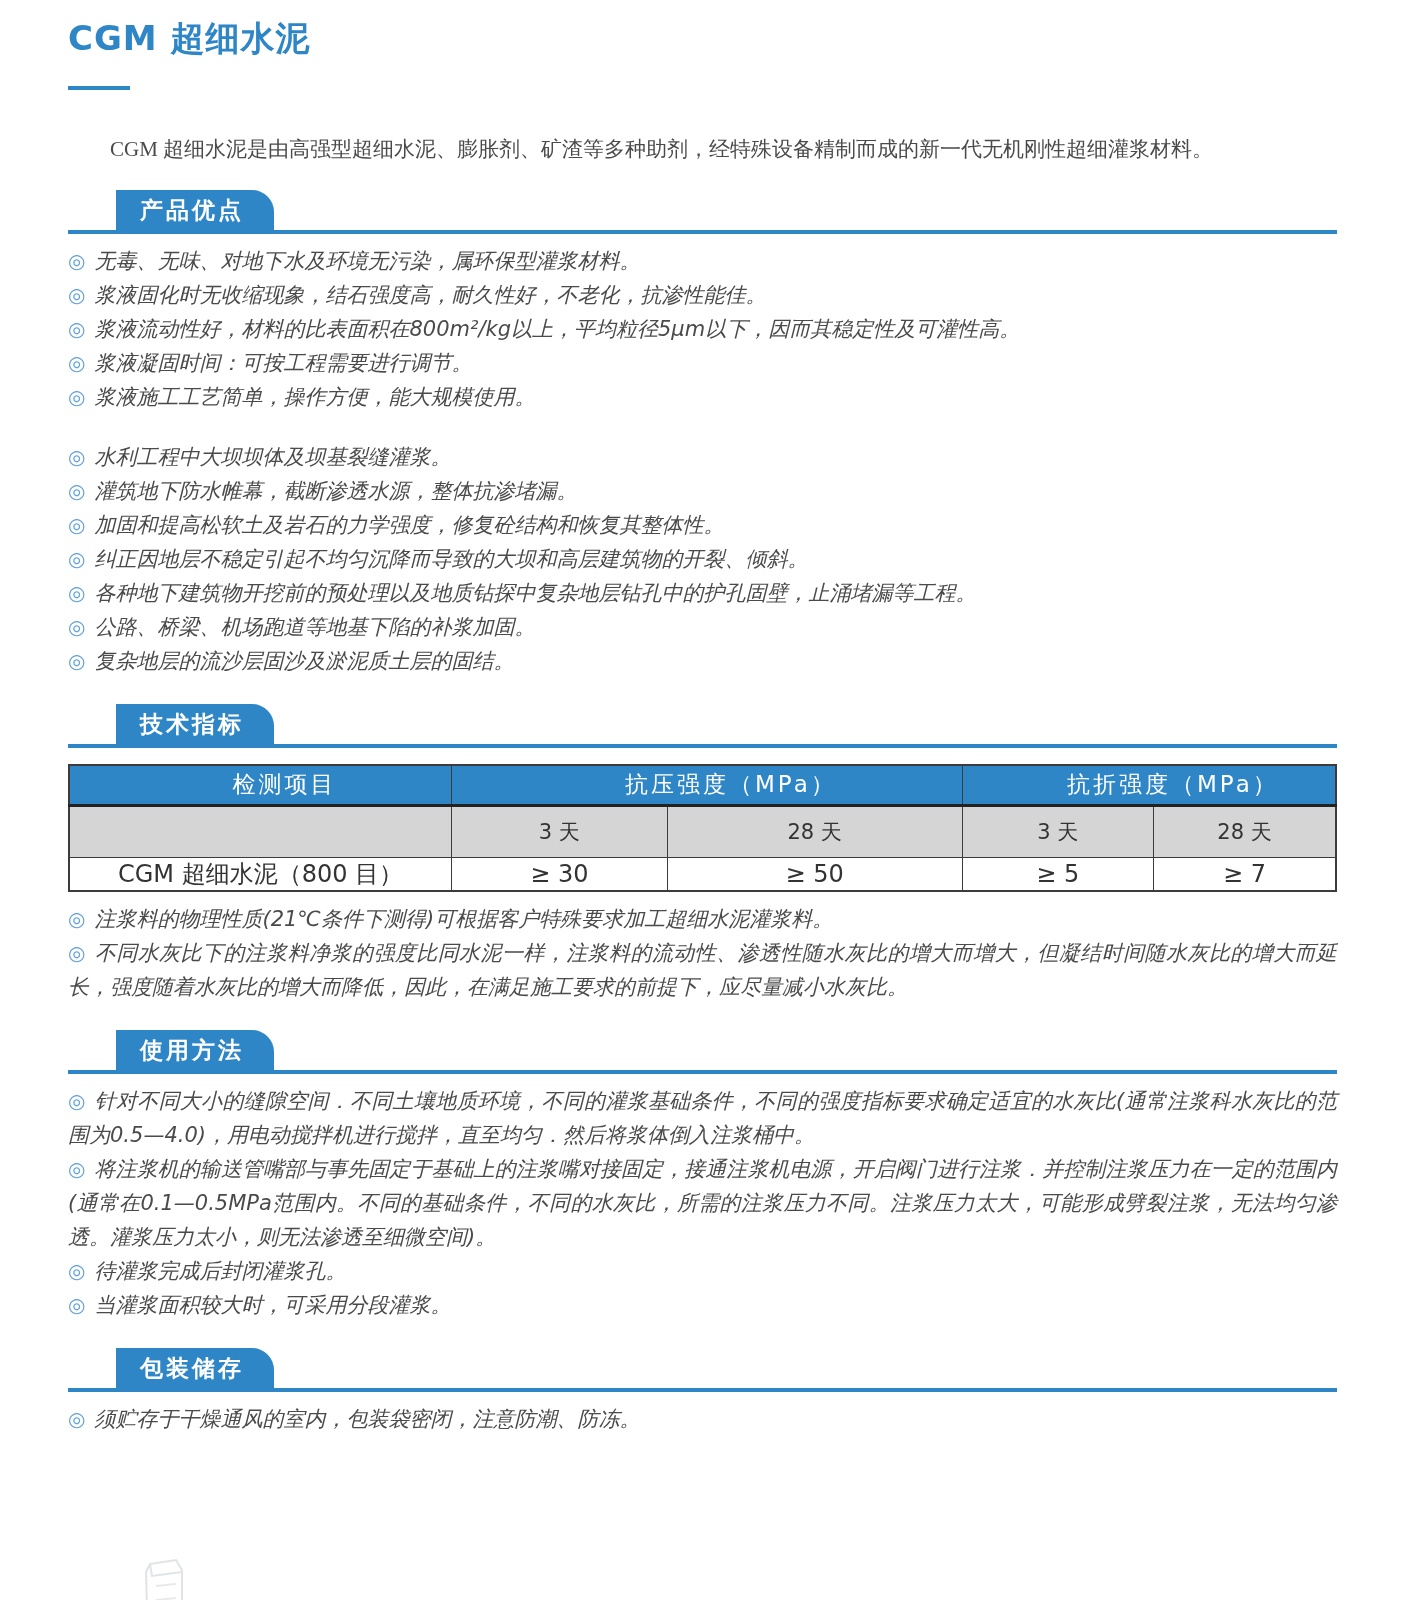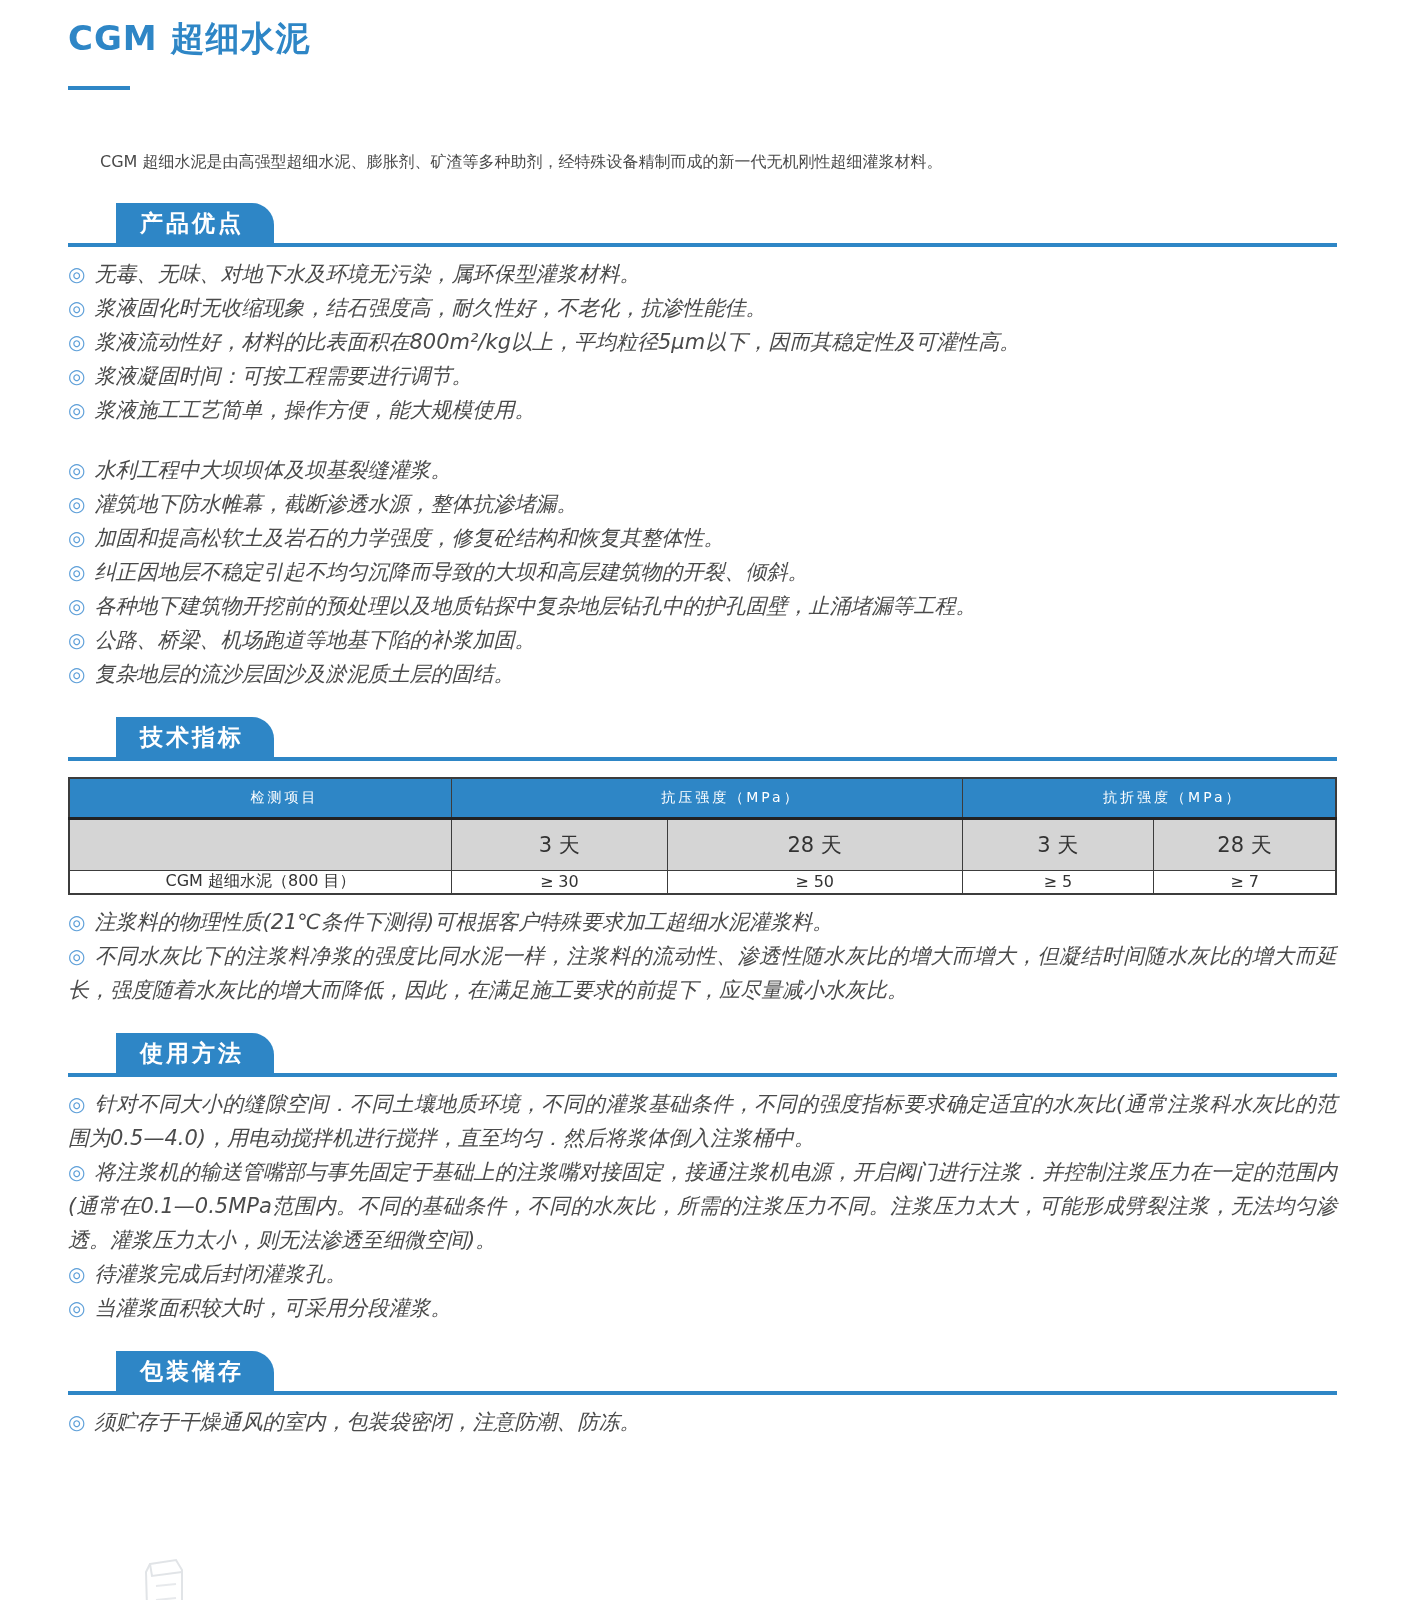--- a/index.html
+++ b/index.html
@@ -17,22 +17,23 @@
     color:var(--text);
   }
   .content{padding:0 69px 0 68px;position:relative;}
   h1.page-title{
     margin:16px 0 0 0;
     font-size:34px;line-height:44px;font-weight:bold;
     color:var(--accent);letter-spacing:1px;
   }
   .title-underline{width:62px;height:4px;background:var(--accent);margin-top:26px;}
   p.intro{
-    margin:57px 0 0 0;font-size:16px;line-height:30px;color:var(--text);
+    margin:44px 0 0 0;font-size:21px;line-height:30px;color:var(--text);
     text-indent:2em;
+    font-family:Liberation Serif, serif;
   }
   .section{margin-top:26px;}
   .section-header{border-bottom:4px solid var(--accent);line-height:0;padding-left:48px;}
   .section-tab{
     display:inline-block;background:var(--accent);color:#fff;
     font-size:23px;font-weight:bold;letter-spacing:3px;
     line-height:40px;padding:0 30px 0 24px;
     border-top-right-radius:22px;
     vertical-align:bottom;
   }
@@ -44,26 +45,26 @@
   }
   .bullet{color:var(--bullet);margin-right:9px;font-size:20px;}
   table.spec-table{
     width:100%;margin-top:16px;border-collapse:collapse;
     border:2px solid var(--tblborder);
     text-align:center;color:#333;
   }
   table.spec-table th,table.spec-table td{border:1px solid var(--tblborder);padding:0;}
   tr.head-row th{
     background:var(--accent);color:#fff;font-weight:normal;
-    font-size:14px;height:40px;letter-spacing:3px;
+    font-size:23px;height:40px;letter-spacing:3px;
     border-bottom:3px solid #222;
     padding-left:48px;
   }
   tr.sub-row td{background:#D5D5D5;font-size:21px;height:52px;}
-  tr.data-row td{background:#fff;font-size:16px;height:24px;}
+  tr.data-row td{background:#fff;font-size:24px;height:24px;}
   .watermark{position:absolute;left:136px;top:1556px;opacity:.55;}
   .notes{}
 </style>
 </head>
 <body>
 
 <div class="content">
   <h1 class="page-title">CGM 超细水泥</h1>
   <div class="title-underline"></div>
   <p class="intro">CGM 超细水泥是由高强型超细水泥、膨胀剂、矿渣等多种助剂，经特殊设备精制而成的新一代无机刚性超细灌浆材料。</p>

